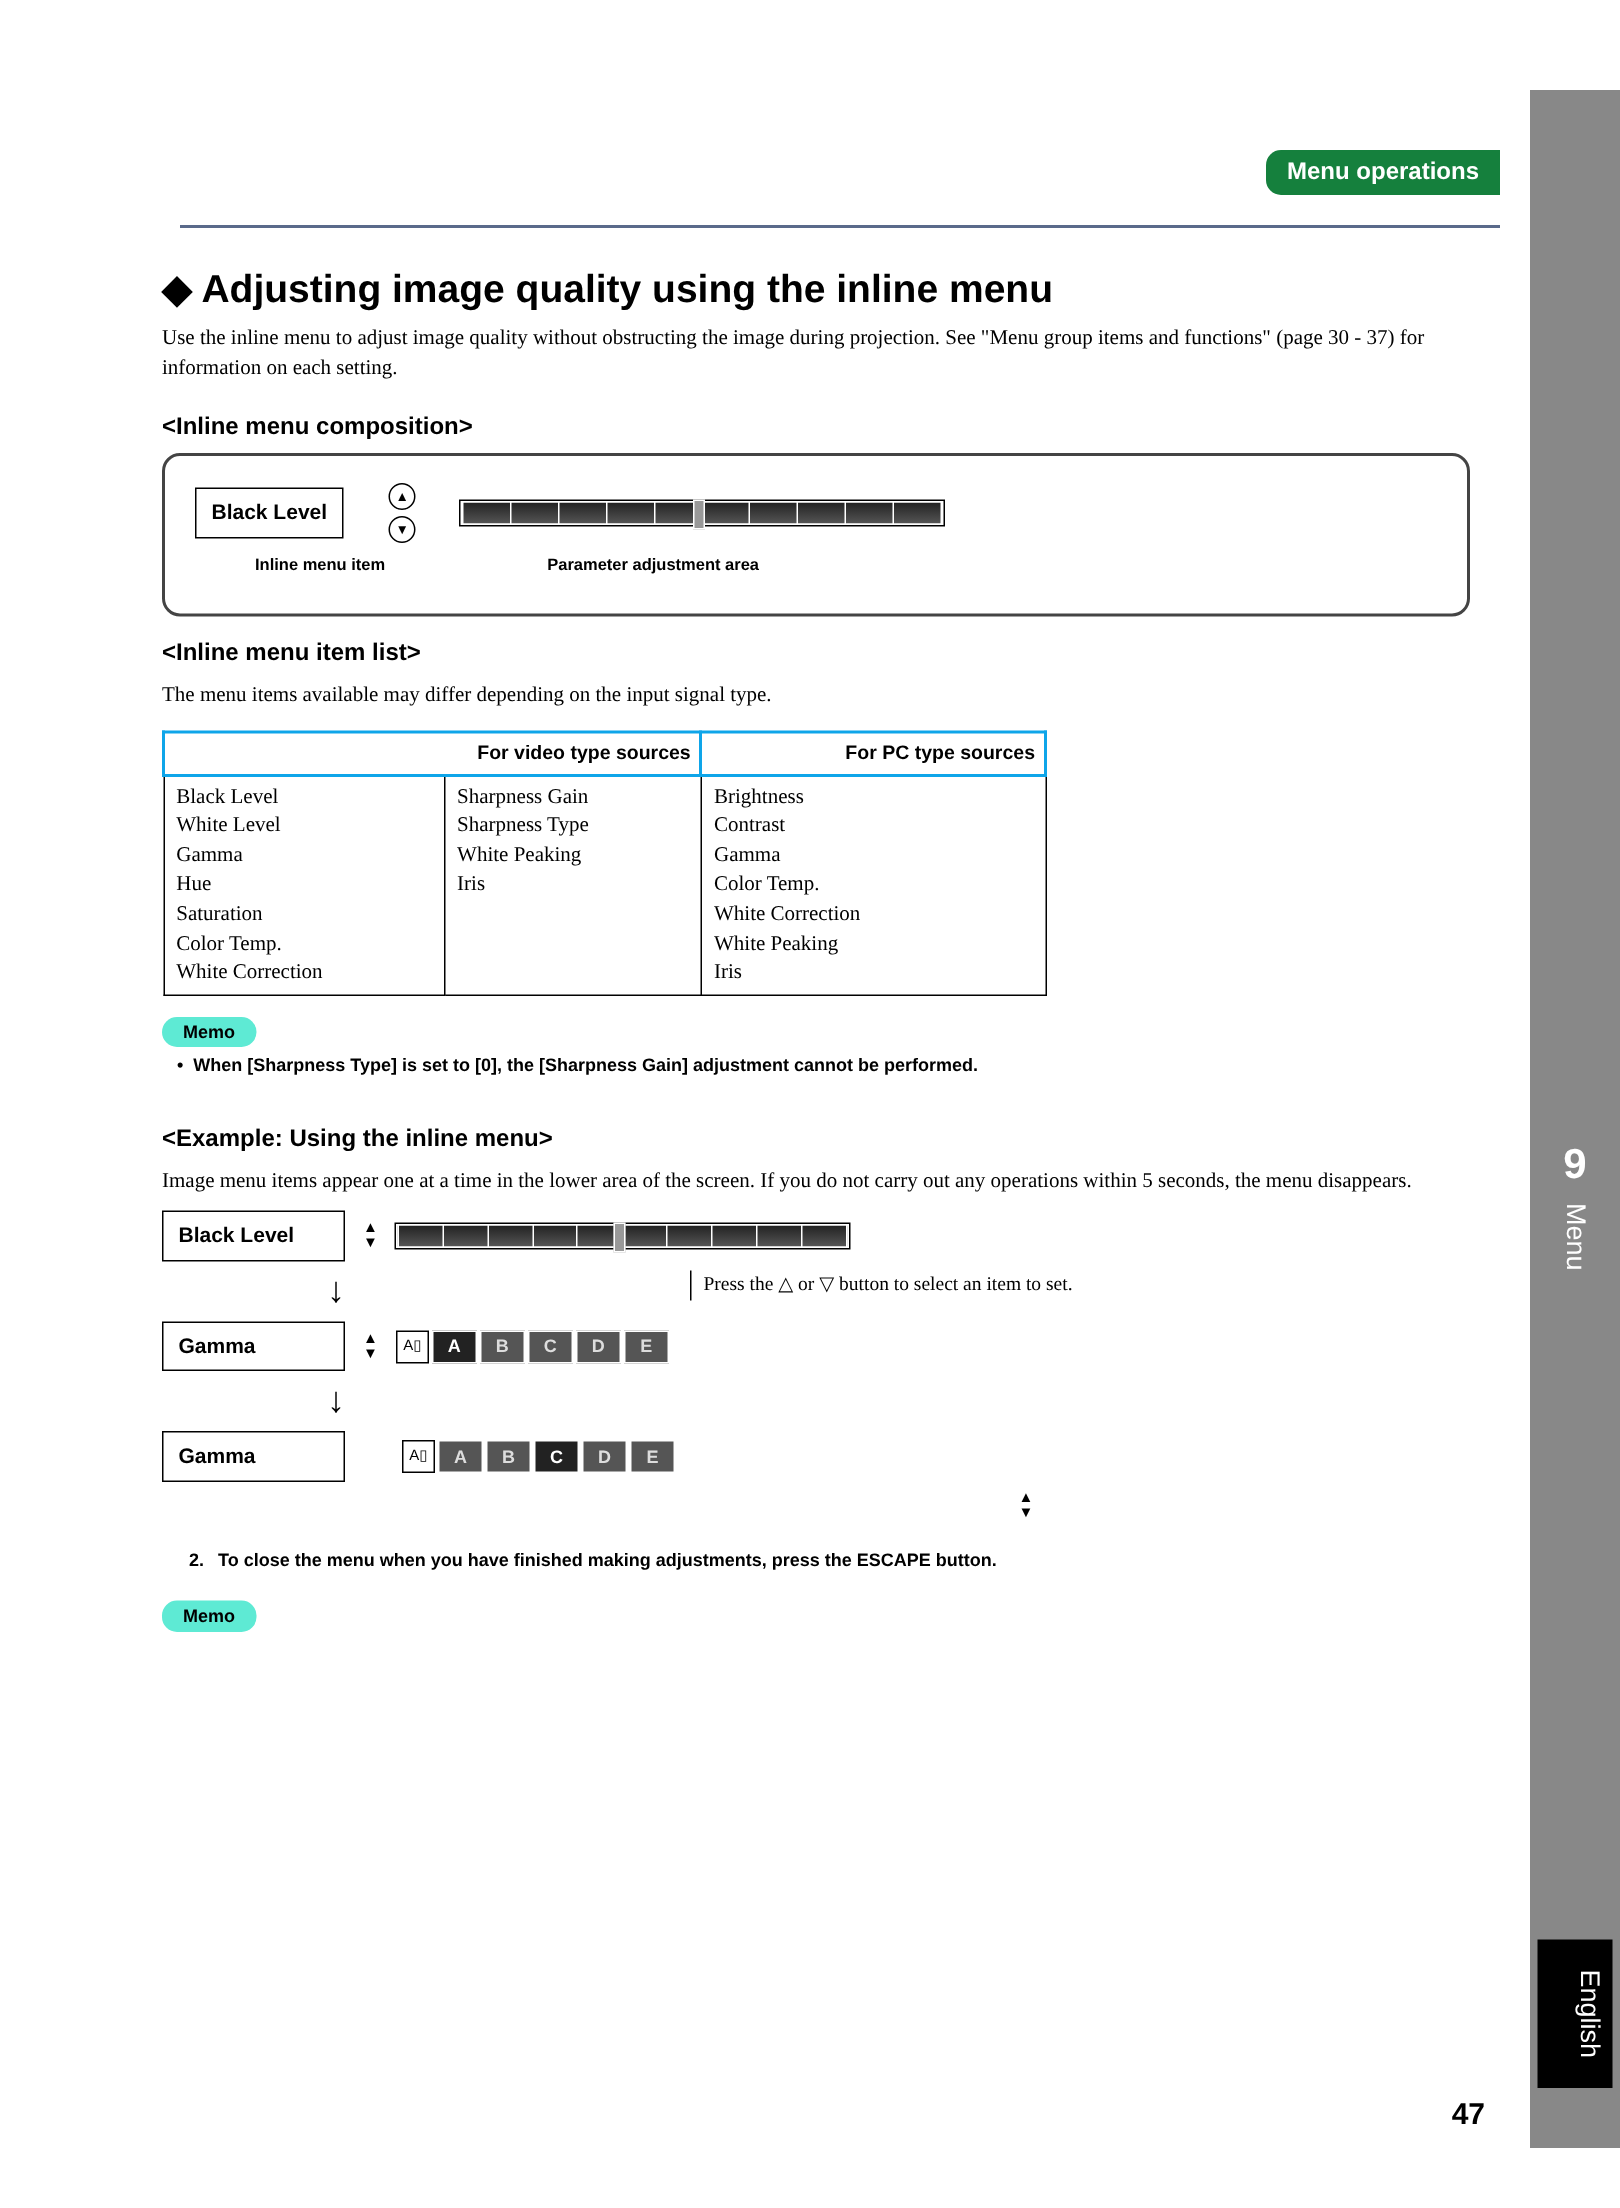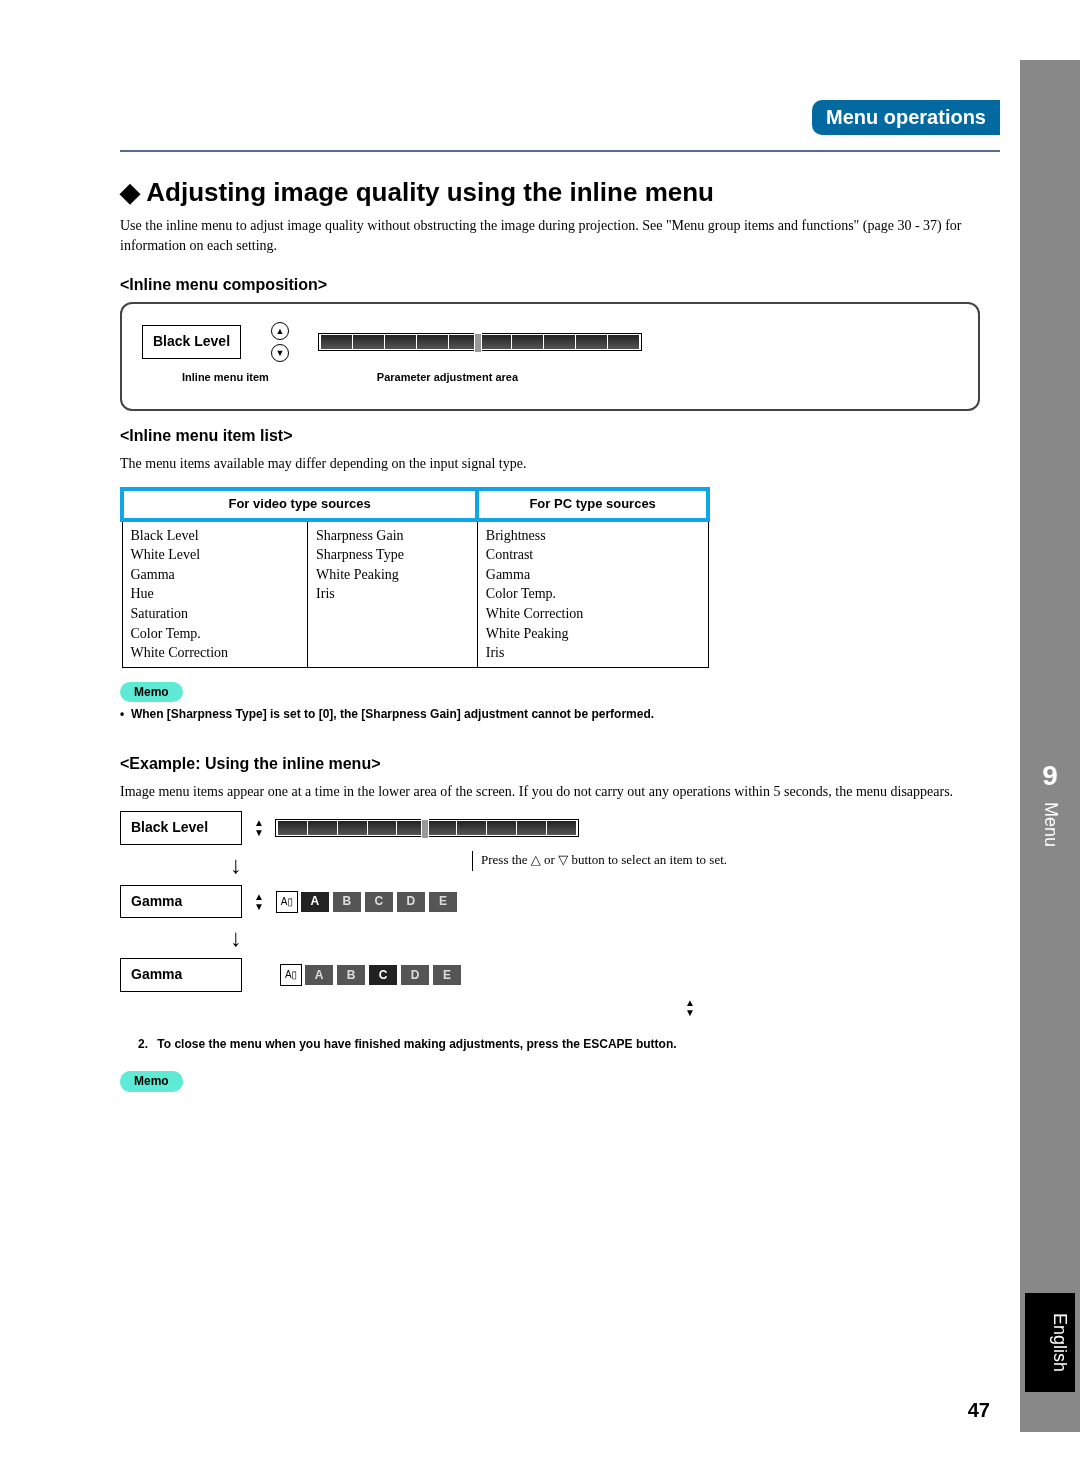--- a/index.html
+++ b/index.html
@@ -1,45 +1,45 @@
 <!DOCTYPE html>
 <html><head>
 <meta charset="utf-8">
 <style>
 body { margin: 0; padding: 0; font-family: Arial, Helvetica, sans-serif; background: #fff; color: #000; }
 .page { width: 1080px; height: 1472px; position: relative; background: #fff; }
 .side-strip { position: absolute; right: 0; top: 60px; bottom: 40px; width: 60px; background: #888; }
 .side-strip .section-num { color: #fff; font-size: 28px; font-weight: bold; text-align: center; margin-top: 700px; }
 .side-strip .section-label { color: #fff; font-size: 18px; writing-mode: vertical-rl; margin: 10px auto; display: block; text-align: center; }
 .side-strip .lang-box { position: absolute; bottom: 40px; left: 5px; right: 5px; background: #000; color: #fff; padding: 20px 5px; writing-mode: vertical-rl; text-align: center; font-size: 18px; }
-.header-bar { position: absolute; top: 100px; right: 80px; background: #0369a1; color: #fff; padding: 6px 14px; border-radius: 10px 0 0 10px; font-size: 20px; font-weight: bold; }
+.header-bar { position: absolute; top: 100px; right: 80px; background: #15803d; color: #fff; padding: 6px 14px; border-radius: 10px 0 0 10px; font-size: 16px; font-weight: bold; }
 .rule { position: absolute; left: 120px; right: 80px; top: 150px; height: 2px; background: #5a6a8a; }
-.content { position: absolute; left: 120px; right: 100px; top: 170px; font-size: 13px; line-height: 1.4; }
+.content { position: absolute; left: 108px; right: 100px; top: 170px; font-size: 13px; line-height: 1.4; }
 h1.title { font-size: 26px; font-weight: bold; margin: 4px 0 6px 0; }
 h1.title::before { content: "◆ "; }
 .intro { font-family: 'Times New Roman', serif; font-size: 14px; margin-bottom: 18px; }
 h2.sect { font-size: 16px; font-weight: bold; margin: 14px 0 6px 0; }
 .diagram-box { border: 2px solid #444; border-radius: 12px; padding: 18px 20px 24px; position: relative; }
 .diagram-caption { font-size: 12px; font-weight: bold; text-align: center; margin-bottom: 6px; }
 .diagram-row { display: flex; align-items: center; gap: 30px; }
 .item-box { border: 1px solid #000; padding: 6px 10px; font-weight: bold; font-family: Arial; font-size: 14px; }
 .up-dn { display: flex; flex-direction: column; align-items: center; font-size: 10px; gap: 0; }
 .up-dn .circ { border: 1px solid #000; border-radius: 50%; width: 16px; height: 16px; display: flex; align-items: center; justify-content: center; font-size: 9px; }
 .slider { position: relative; width: 320px; height: 14px; background: linear-gradient(#222,#555); border: 1px solid #fff; outline: 1px solid #000; }
 .slider .ticks { position: absolute; top: -1px; left: 0; right: 0; display: flex; justify-content: space-between; }
 .slider .ticks span { width: 1px; height: 16px; background: #fff; }
 .slider .thumb { position: absolute; top: -2px; left: 48%; width: 6px; height: 18px; background: #999; border: 1px solid #fff; }
 .diagram-labels { display: flex; gap: 108px; margin-top: 8px; font-size: 11px; font-weight: bold; }
 .diagram-labels .a { margin-left: 40px; }
 .sub-intro { font-family: 'Times New Roman', serif; font-size: 14px; margin: 4px 0 14px 0; }
 table.menu-table { border-collapse: collapse; width: 590px; font-family: 'Times New Roman', serif; font-size: 14px; }
-table.menu-table th { font-family: Arial; font-size: 13px; font-weight: bold; border: 4px solid #0ea5e9; padding: 4px 6px; }
+table.menu-table th { font-family: Arial; font-size: 13px; font-weight: bold; border: 2px solid #0ea5e9; padding: 4px 6px; text-align: right; }
 table.menu-table td { border: 1px solid #000; padding: 4px 8px; vertical-align: top; }
 .memo { display: inline-block; background: #5eead4; border-radius: 10px; padding: 2px 14px; font-size: 12px; font-weight: bold; margin: 14px 0 4px 0; }
-.memo-text { font-size: 12px; font-weight: bold; margin-left: 0; }
+.memo-text { font-size: 12px; font-weight: bold; margin-left: 10px; }
 .step { font-size: 12px; font-weight: bold; margin: 10px 0 4px 18px; }
 .step-num { display: inline-block; width: 16px; }
 .step-body { font-family: 'Times New Roman', serif; font-size: 14px; font-weight: normal; margin: 4px 0 10px 0; }
 .example-row { display: flex; align-items: center; gap: 12px; margin: 6px 0; }
 .gamma-boxes { display: flex; gap: 2px; }
 .gamma-boxes .g { width: 28px; height: 20px; background: #555; color: #ddd; border: 1px solid #fff; display: flex; align-items: center; justify-content: center; font-size: 12px; font-weight: bold; }
 .gamma-boxes .g.sel { background: #222; color: #fff; }
 .gamma-boxes .ind { width: 20px; height: 20px; border: 1px solid #000; display: flex; align-items: center; justify-content: center; font-size: 10px; background: #fff; }
 .arrow-col { display: flex; flex-direction: column; align-items: center; font-size: 10px; line-height: 1; }
 .note-line { font-family: 'Times New Roman', serif; font-size: 13px; margin-left: 10px; }

